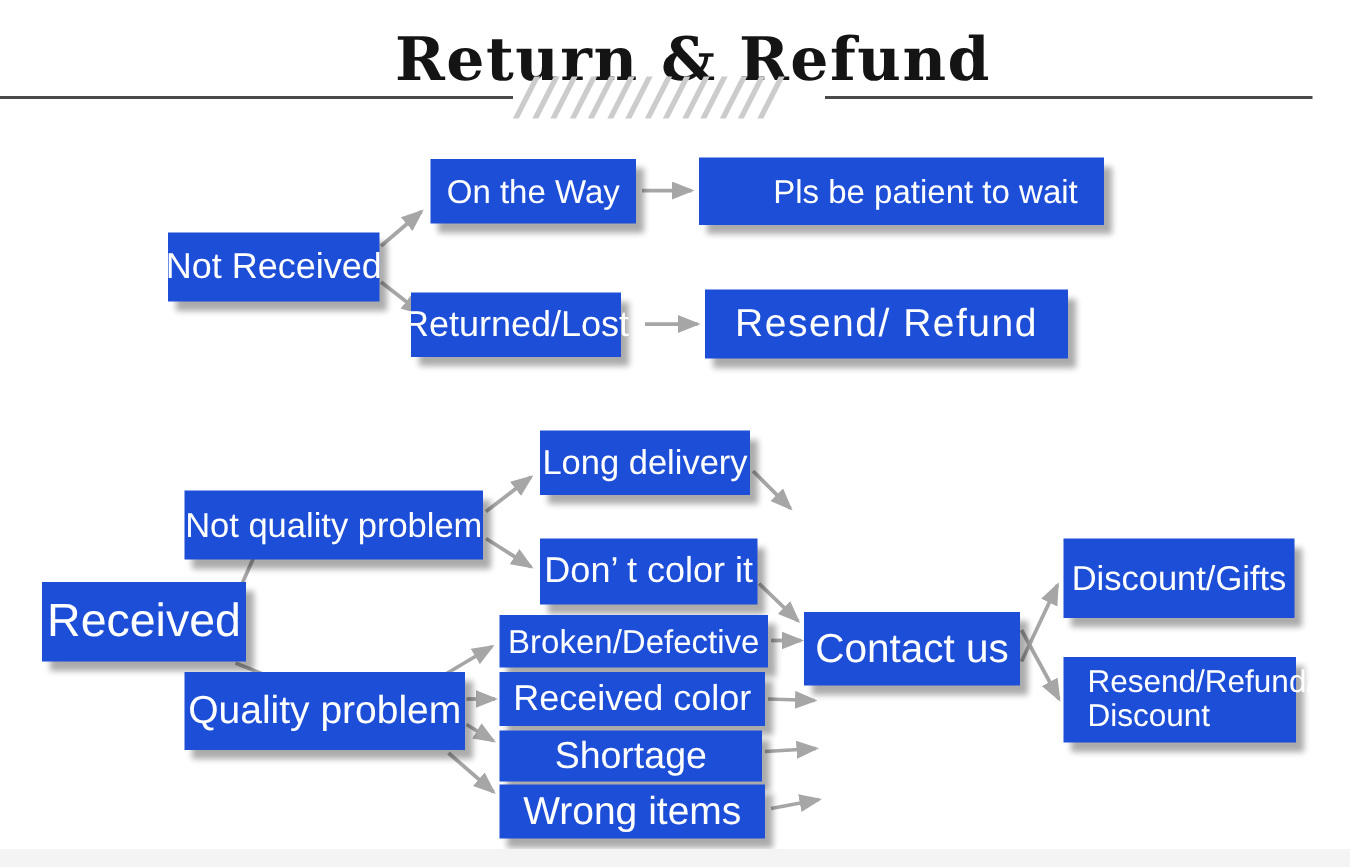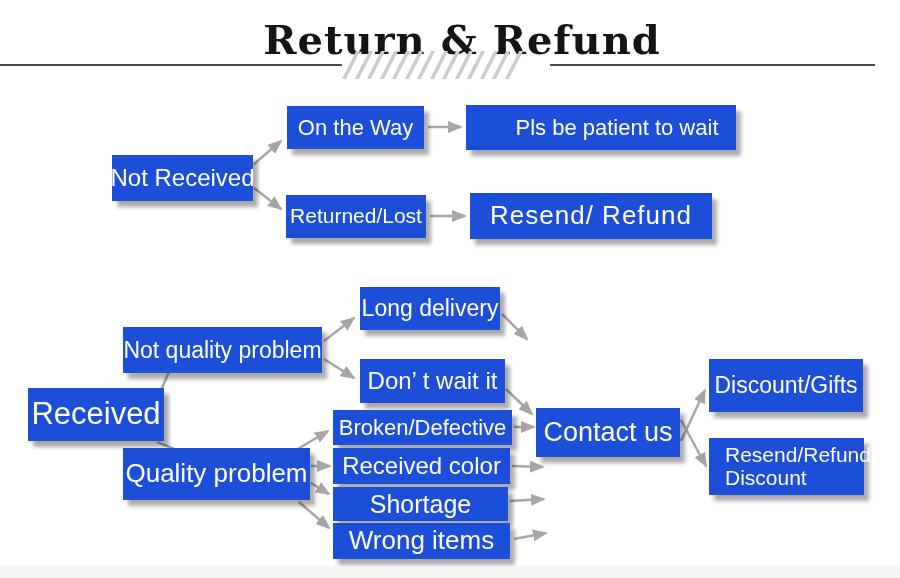--- a/index.html
+++ b/index.html
@@ -24,21 +24,21 @@
   
   .node{
     position:absolute;background:#1d4ed8;color:#ffffff;
     display:flex;align-items:center;justify-content:center;
     box-shadow:5px 6px 4px rgba(0,0,0,0.33);
     white-space:nowrap;line-height:1.05;
   }
   .n-not-received{left:112px;top:155px;width:141px;height:46px;font-size:24px;}
   .n-on-the-way{left:287px;top:106px;width:137px;height:43px;font-size:22px;}
   .n-pls-wait{left:466px;top:105px;width:238px;height:45px;font-size:22px;padding-left:32px;}
-  .n-returned-lost{left:286px;top:195px;width:140px;height:43px;font-size:21px;}
+  .n-returned-lost{left:274px;top:195px;width:140px;height:43px;font-size:24px;}
   .n-resend-refund{left:470px;top:193px;width:242px;height:46px;font-size:26px;letter-spacing:1px;}
   .n-received{left:28px;top:388px;width:136px;height:53px;font-size:31px;}
   .n-not-quality{left:123px;top:327px;width:199px;height:46px;font-size:23px;}
   .n-long-delivery{left:360px;top:287px;width:140px;height:43px;font-size:23px;}
   .n-dont-like{left:360px;top:359px;width:145px;height:44px;font-size:24px;}
   .n-quality-problem{left:123px;top:448px;width:187px;height:52px;font-size:26px;}
   .n-broken{left:333px;top:410px;width:179px;height:35px;font-size:22px;}
   .n-diff-color{left:333px;top:448px;width:177px;height:36px;font-size:24px;}
   .n-shortage{left:333px;top:487px;width:175px;height:34px;font-size:25px;}
   .n-wrong-items{left:333px;top:523px;width:177px;height:36px;font-size:26px;}
@@ -114,21 +114,21 @@
 
   <div class="node n-not-received">Not Received</div>
   <div class="node n-on-the-way">On the Way</div>
   <div class="node n-pls-wait">Pls be patient to wait</div>
   <div class="node n-returned-lost">Returned/Lost</div>
   <div class="node n-resend-refund">Resend/ Refund</div>
 
   <div class="node n-received">Received</div>
   <div class="node n-not-quality">Not quality problem</div>
   <div class="node n-long-delivery">Long delivery</div>
-  <div class="node n-dont-like">Don’ t wait it</div>
+  <div class="node n-dont-like">Don’ t color it</div>
   <div class="node n-quality-problem">Quality problem</div>
   <div class="node n-broken">Broken/Defective</div>
   <div class="node n-diff-color">Received color</div>
   <div class="node n-shortage">Shortage</div>
   <div class="node n-wrong-items">Wrong items</div>
   <div class="node n-contact-us">Contact us</div>
   <div class="node n-discount-gifts">Discount/Gifts</div>
   <div class="node n-rr-discount">Resend/Refund/
 Discount</div>
 

